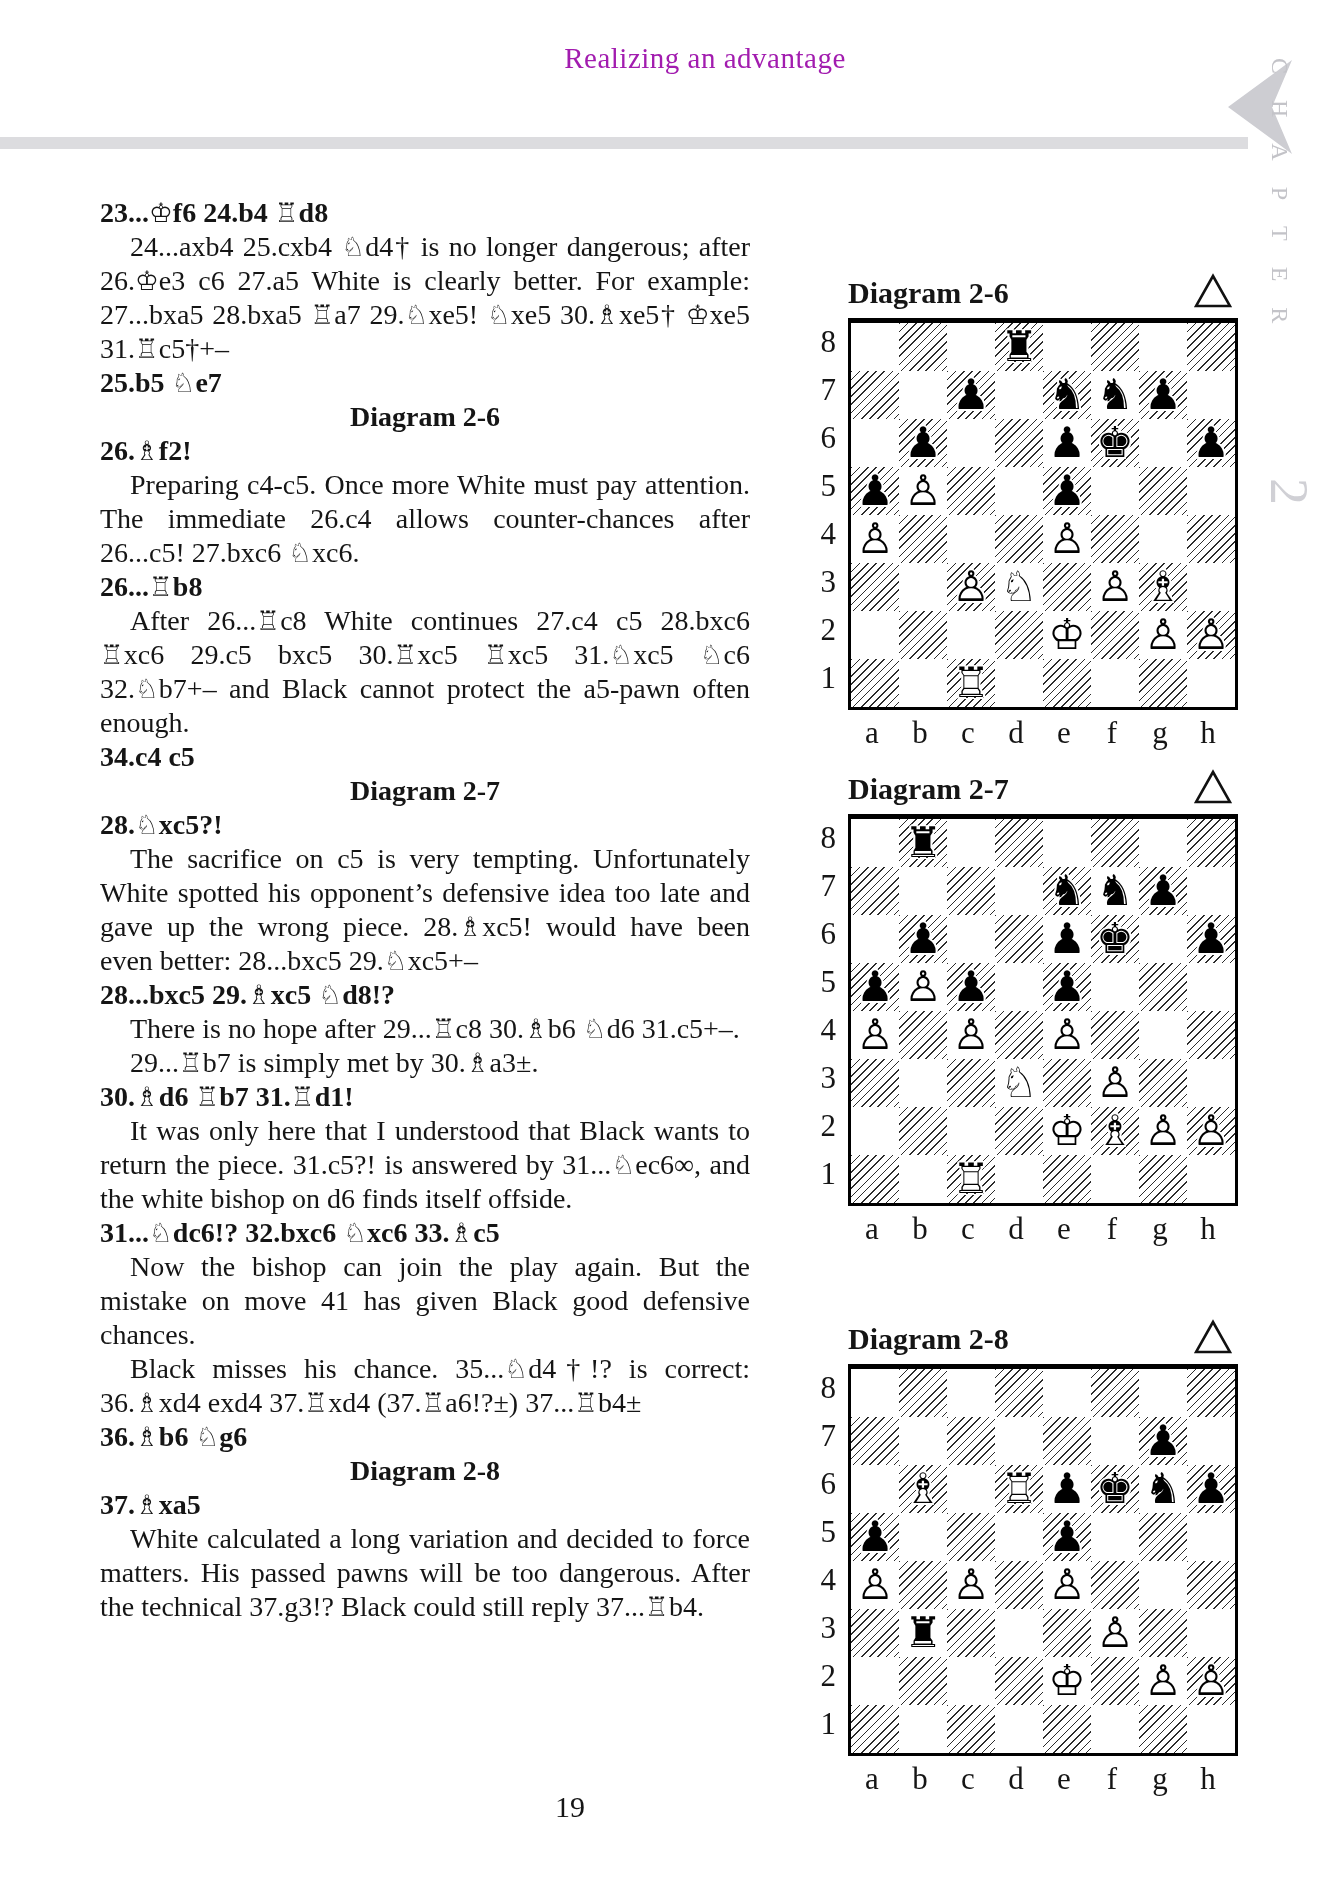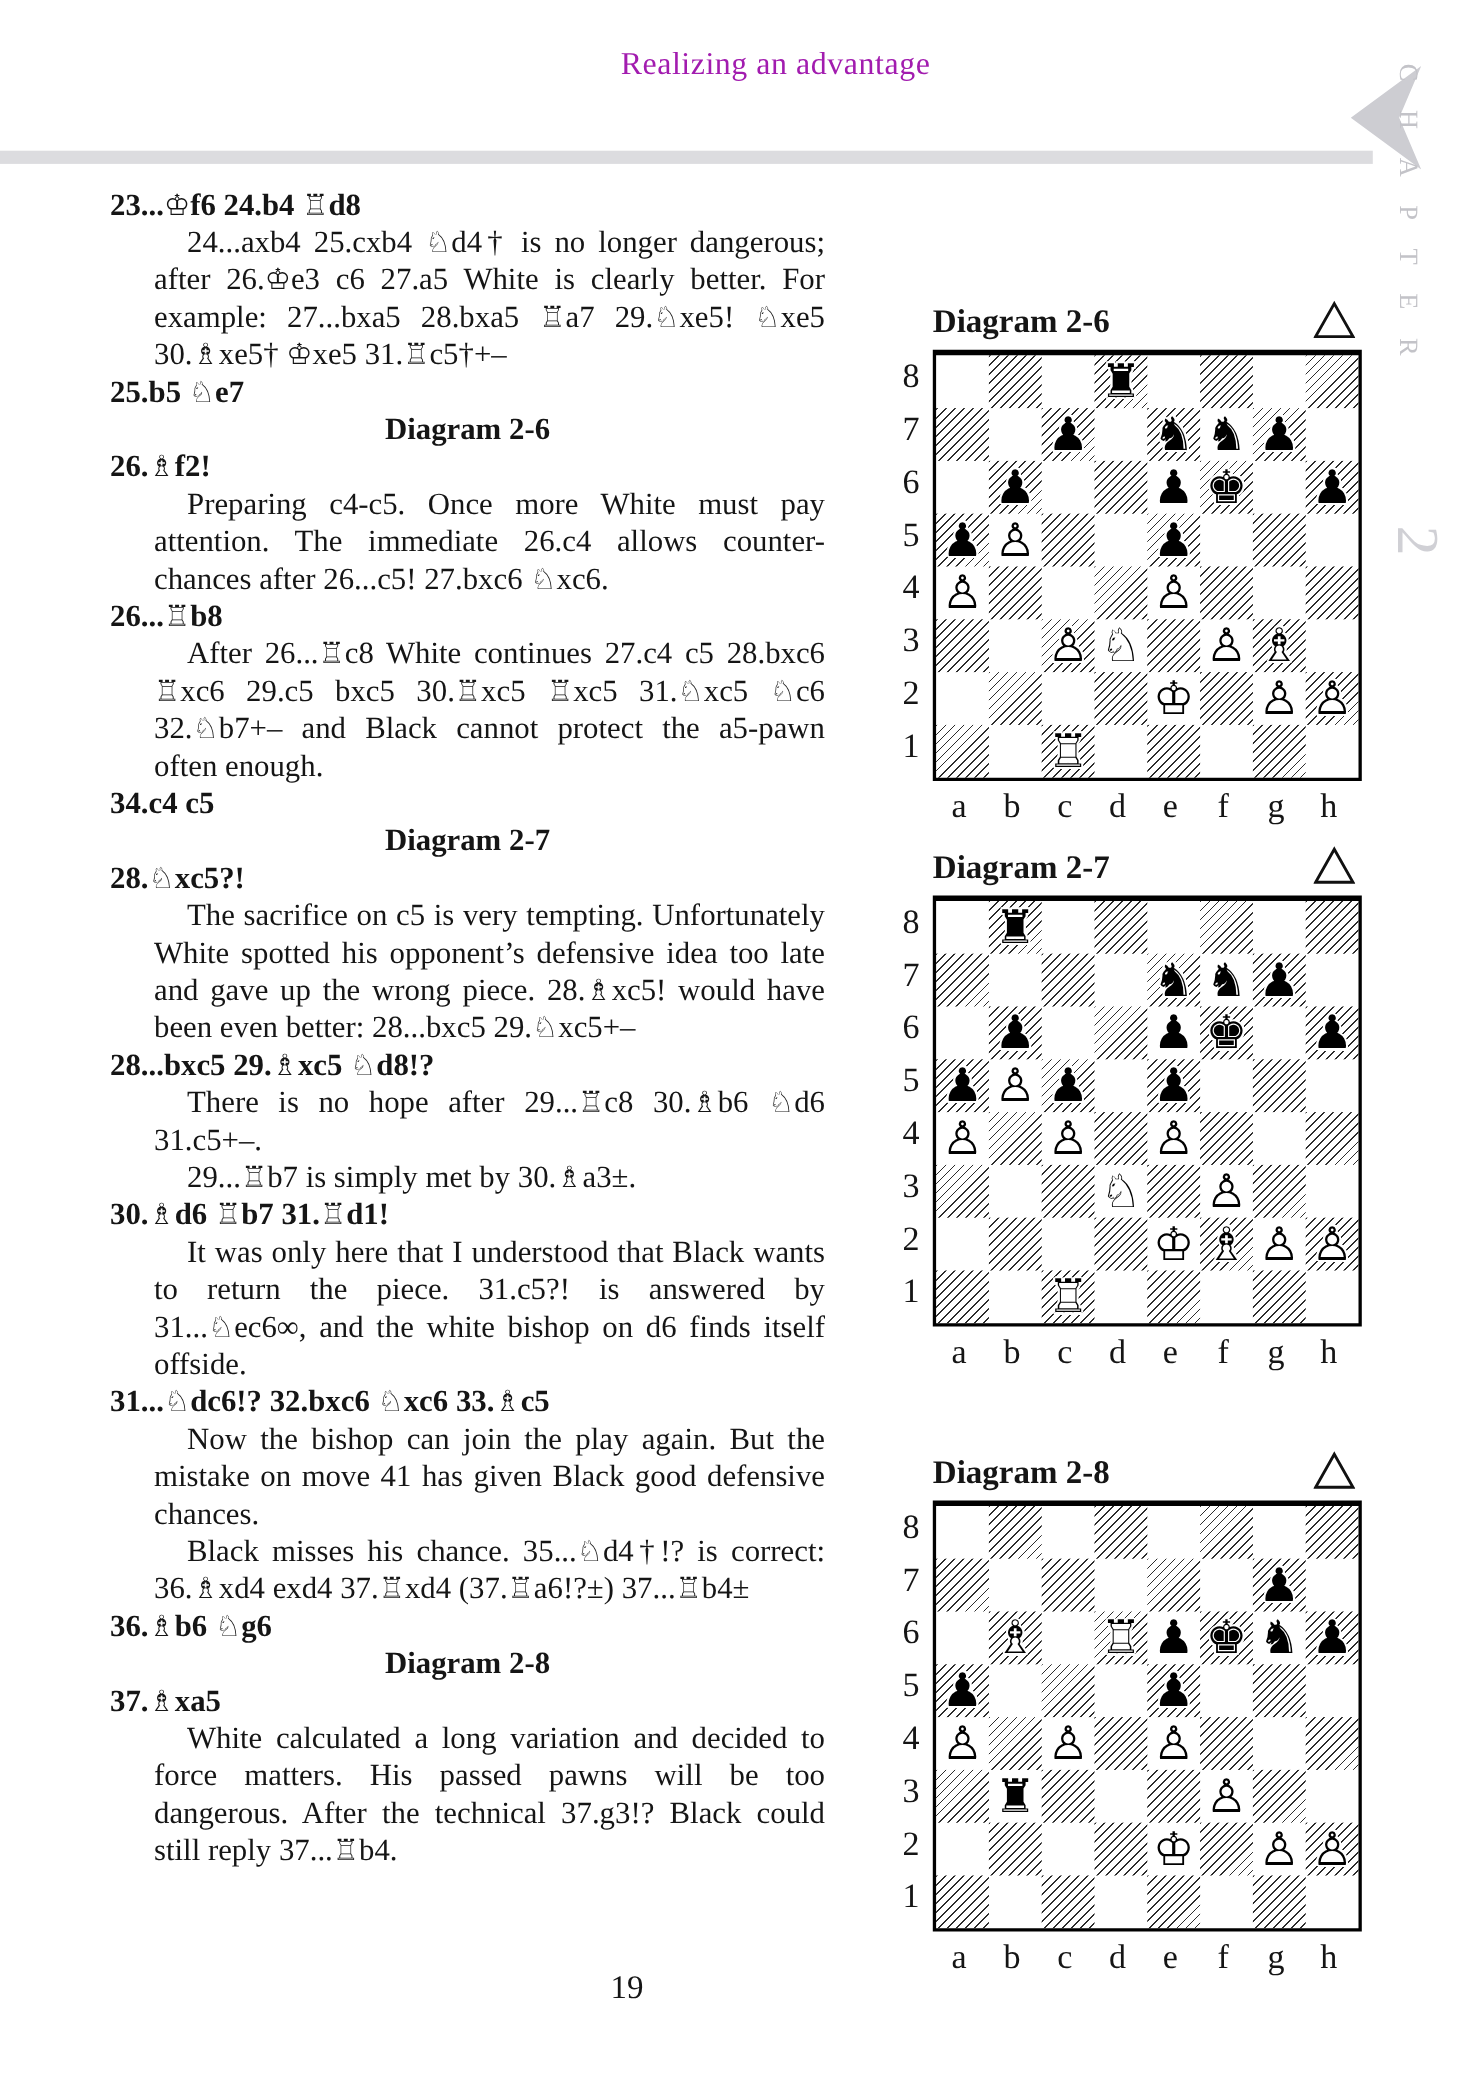--- a/index.html
+++ b/index.html
@@ -21,25 +21,25 @@
   }
   .chapter-num{
     position:absolute;left:1258px;top:478px;
     writing-mode:vertical-rl;text-orientation:mixed;
     font-size:54px;color:#d0d0d5;
   }
   .folio{position:absolute;left:520px;top:1790px;width:100px;text-align:center;font-size:30px;}
 
   
   .text-col{
-    position:absolute;left:100px;top:170px;width:650px;
+    position:absolute;left:100px;top:196px;width:650px;
     font-size:28px;line-height:34px;text-align:justify;
   }
   .text-col p{margin:0;padding:0;}
-  .text-col p.para{text-indent:30px;margin-left:40px;}
+  .text-col p.para{text-indent:30px;}
   .text-col p.move{font-weight:bold;text-align:left;text-indent:0;}
   .text-col p.caption{font-weight:bold;text-align:center;text-indent:0;}
   .fig{font-family:"DejaVu Sans",sans-serif;font-size:.95em;}
 
   
   .diagram{position:absolute;left:800px;width:460px;height:480px;}
   .dg-title{position:absolute;left:48px;top:0;font-size:30px;font-weight:bold;white-space:nowrap;}
   .dg-tri{position:absolute;left:394px;top:-3px;width:38px;height:36px;}
   .dg-ranks{position:absolute;left:0;top:42px;width:36px;}
   .dg-ranks div{height:48px;line-height:48px;text-align:right;font-size:31px;}

